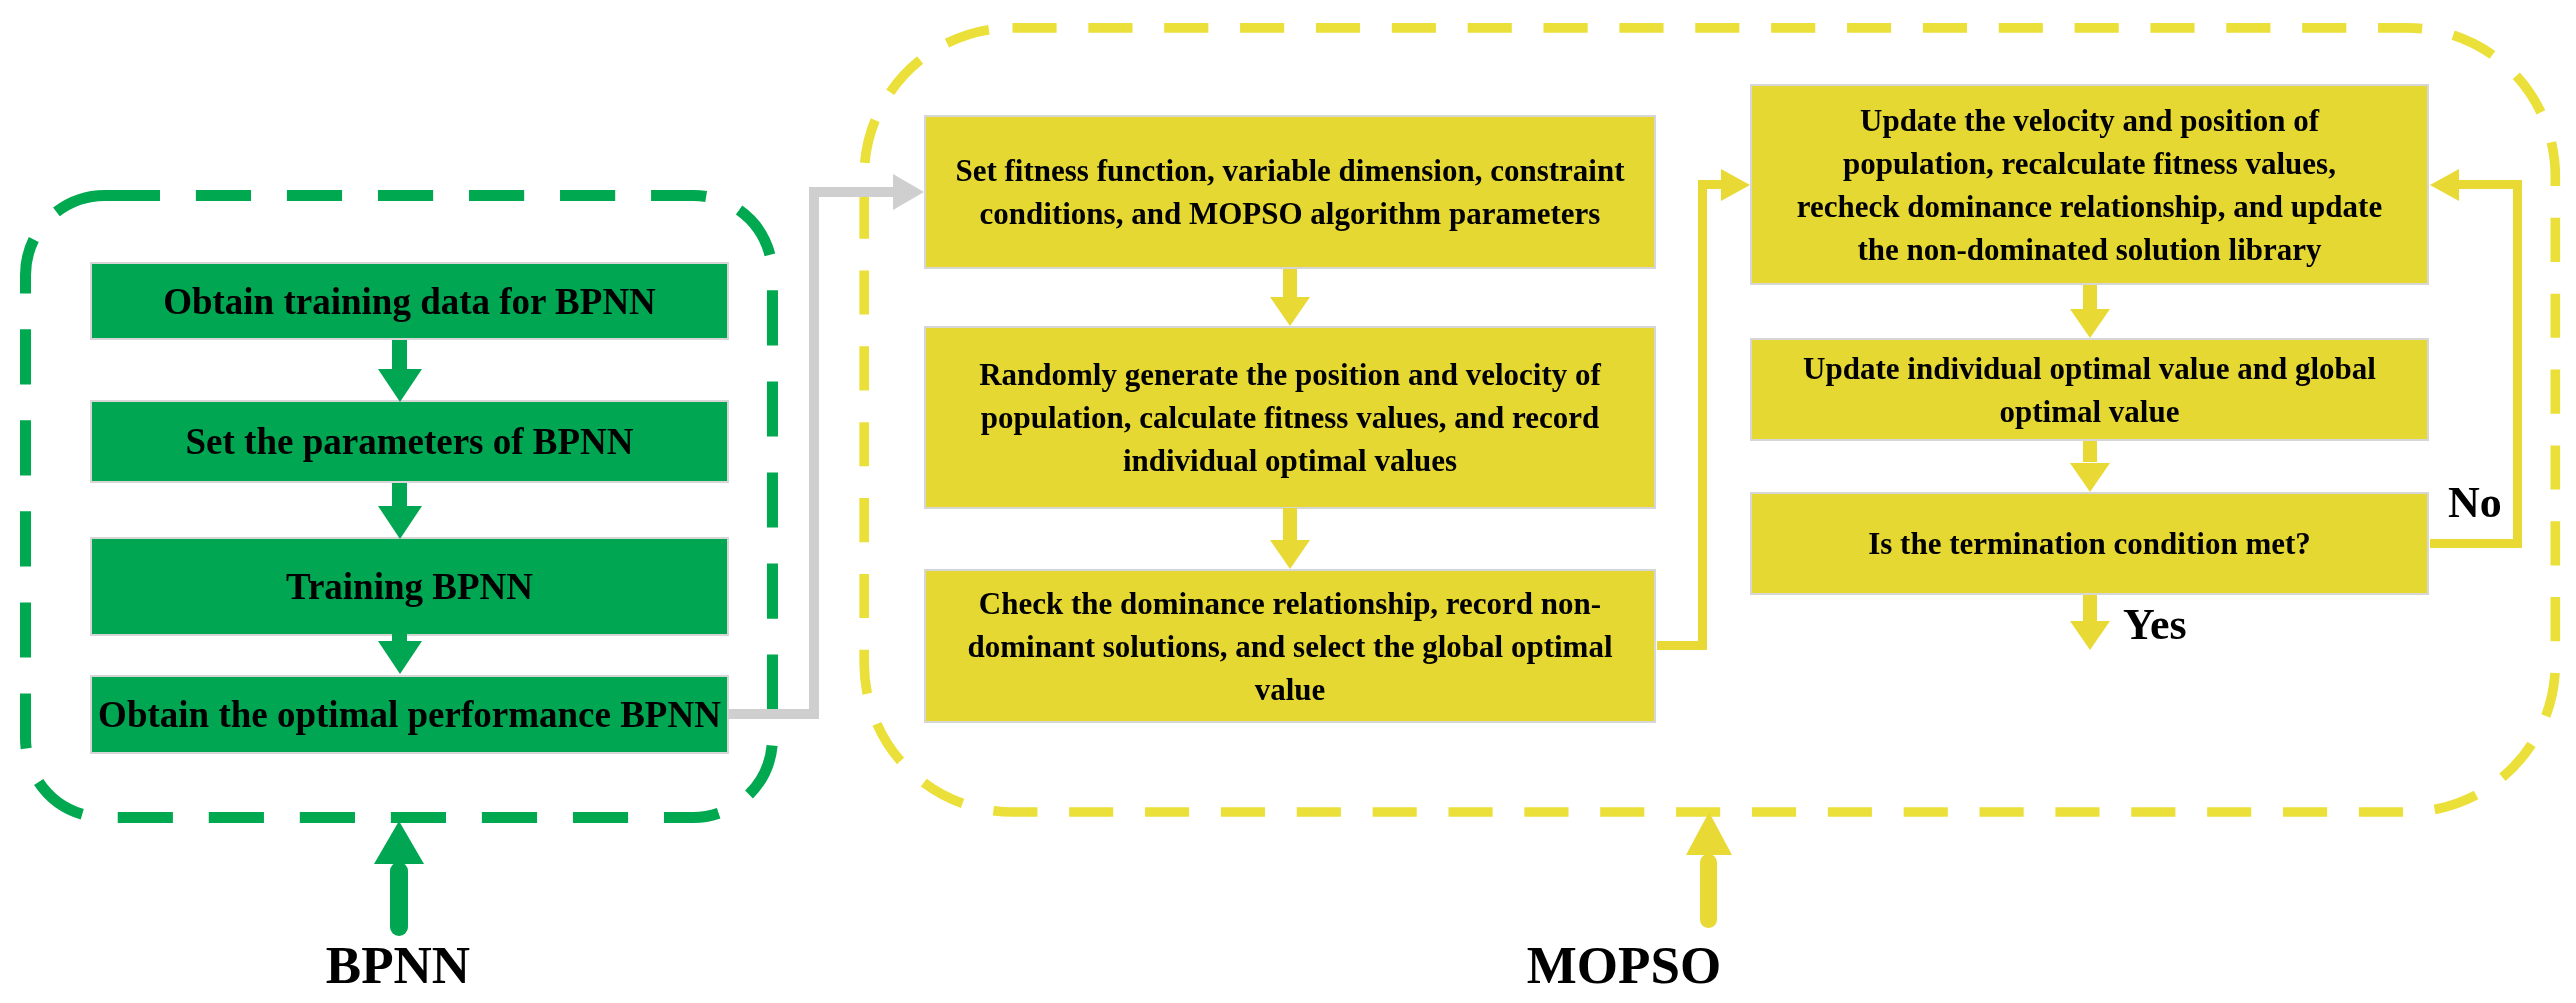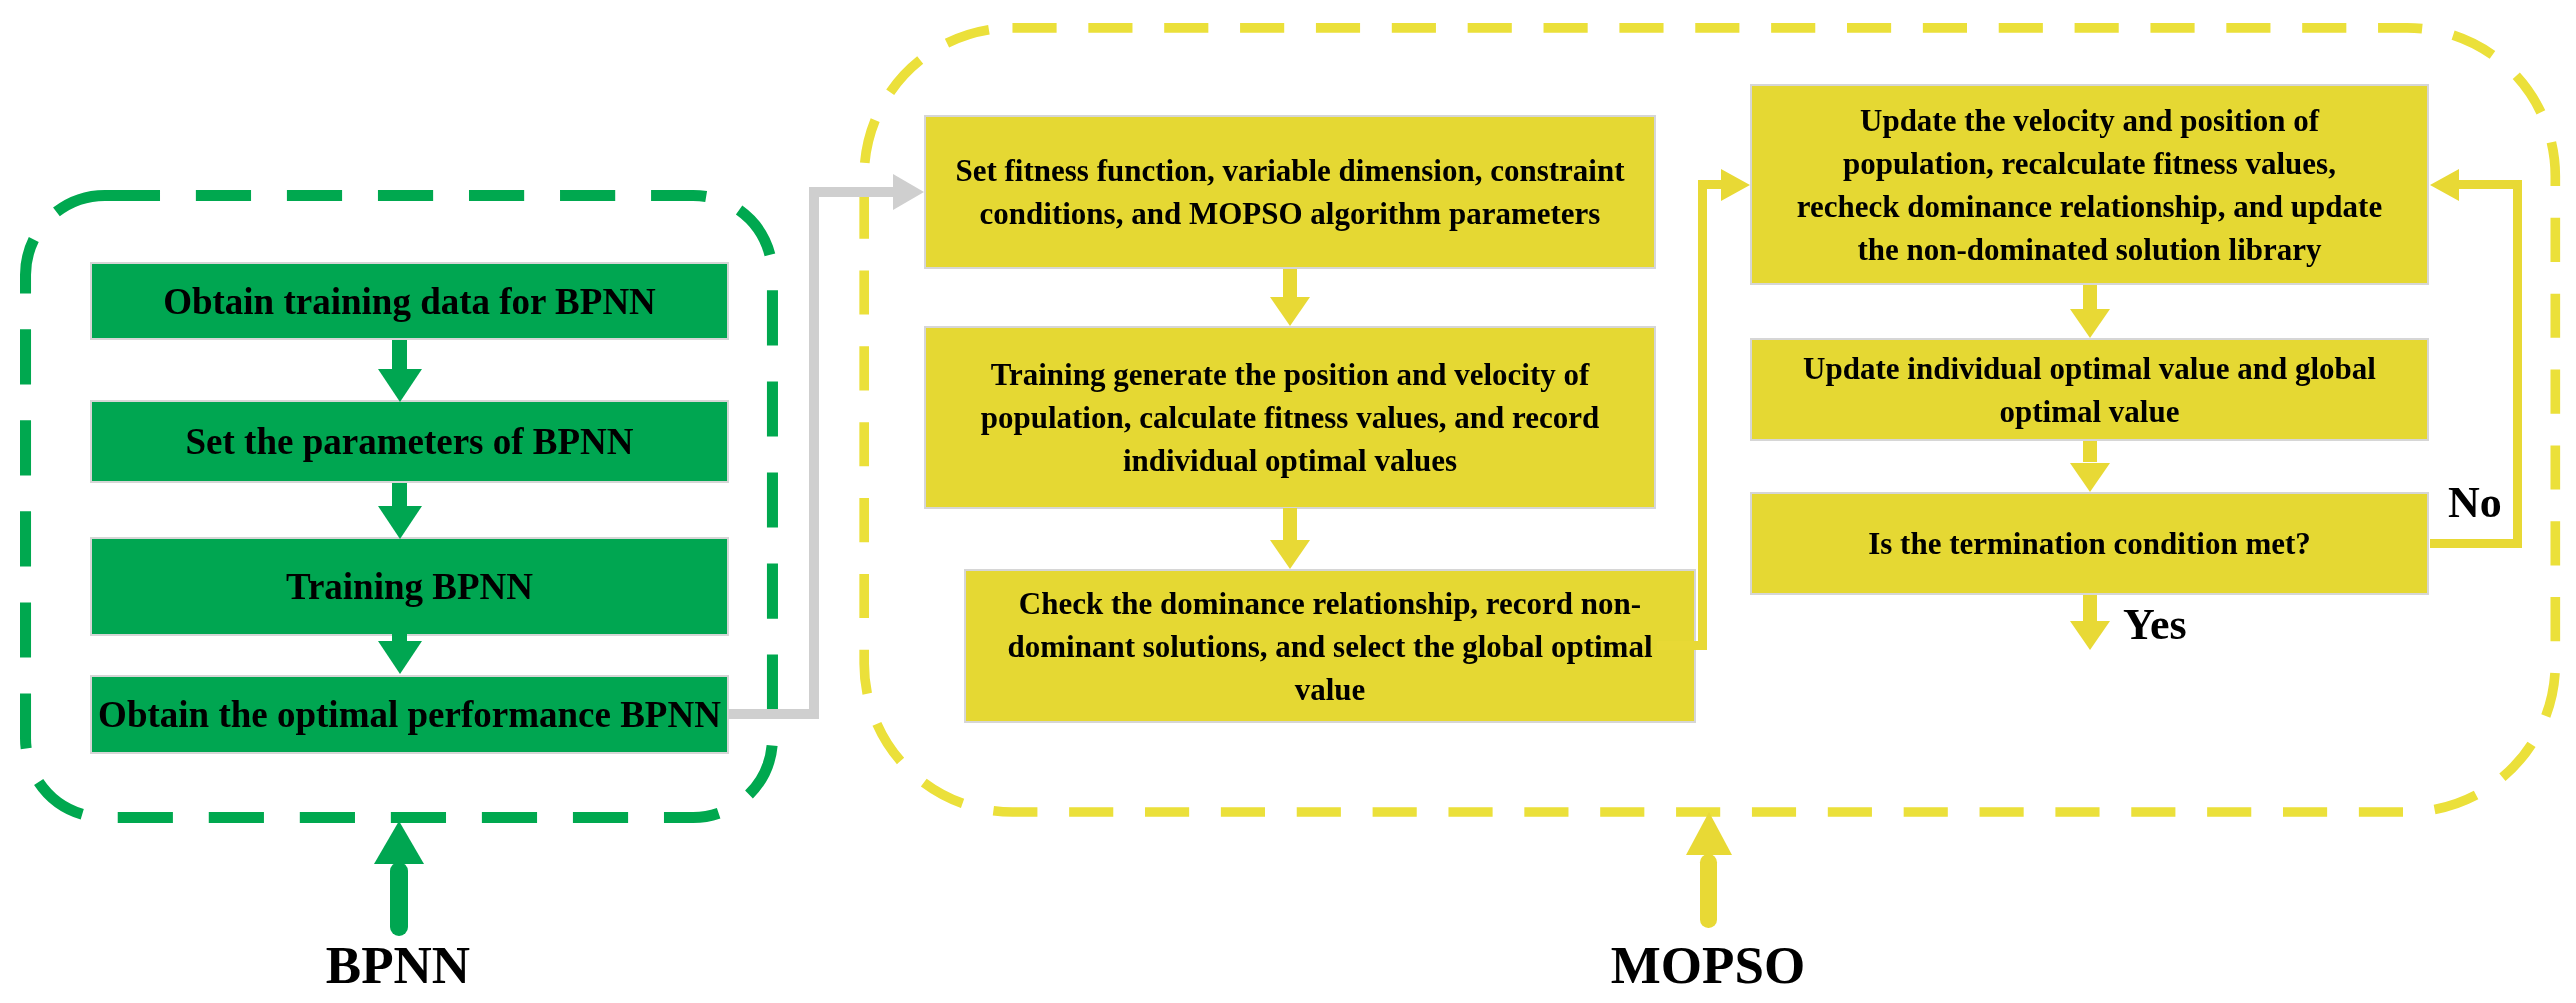--- a/index.html
+++ b/index.html
@@ -112,22 +112,22 @@
   <div class="big-label" style="left:281px;top:931px;width:234px;">BPNN</div>
 
   <div>
     <div class="seg cseg" style="left:728px;top:709px;width:90px;height:9.7px;"></div>
     <div class="seg cseg" style="left:809px;top:187px;width:9.7px;height:532px;"></div>
     <div class="seg cseg" style="left:819px;top:187px;width:74px;height:9.7px;"></div>
     <div class="head-right-gray" style="left:893px;top:174px;"></div>
   </div>
 
   <div class="fbox yellow-box lcol" style="top:115px;height:154px;">Set fitness function, variable dimension, constraint conditions, and MOPSO algorithm parameters</div>
-  <div class="fbox yellow-box lcol" style="top:326px;height:183px;">Training generate the position and velocity of population, calculate fitness values, and record individual optimal values</div>
-  <div class="fbox yellow-box lcol" style="top:569px;height:154px;margin-left:40px;">Check the dominance relationship, record non-dominant solutions, and select the global optimal value</div>
+  <div class="fbox yellow-box lcol" style="top:326px;height:183px;">Randomly generate the position and velocity of population, calculate fitness values, and record individual optimal values</div>
+  <div class="fbox yellow-box lcol" style="top:569px;height:154px;">Check the dominance relationship, record non-dominant solutions, and select the global optimal value</div>
 
   <div>
     <div class="seg yseg" style="left:1283px;top:269px;width:14px;height:28px;"></div>
     <div class="head-down-yellow" style="left:1270px;top:297px;"></div>
   </div>
   <div>
     <div class="seg yseg" style="left:1283px;top:508px;width:14px;height:32px;"></div>
     <div class="head-down-yellow" style="left:1270px;top:540px;"></div>
   </div>
 
@@ -162,16 +162,16 @@
     <div class="seg yseg" style="left:2430px;top:539px;width:92px;height:9px;"></div>
     <div class="seg yseg" style="left:2513px;top:181px;width:9px;height:363px;"></div>
     <div class="seg yseg" style="left:2459px;top:180px;width:63px;height:9px;"></div>
     <div class="head-left-yellow" style="left:2430px;top:169px;"></div>
   </div>
 
   <div>
     <div class="head-up-yellow" style="left:1686px;top:812px;"></div>
     <div class="seg yseg" style="left:1700px;top:854px;width:16.6px;height:74px;border-radius:8.3px;"></div>
   </div>
-  <div class="big-label" style="left:1570px;top:931px;width:276px;">MOPSO</div>
+  <div class="big-label" style="left:1486px;top:931px;width:276px;">MOPSO</div>
 
 </div>
 
 
 </body></html>

